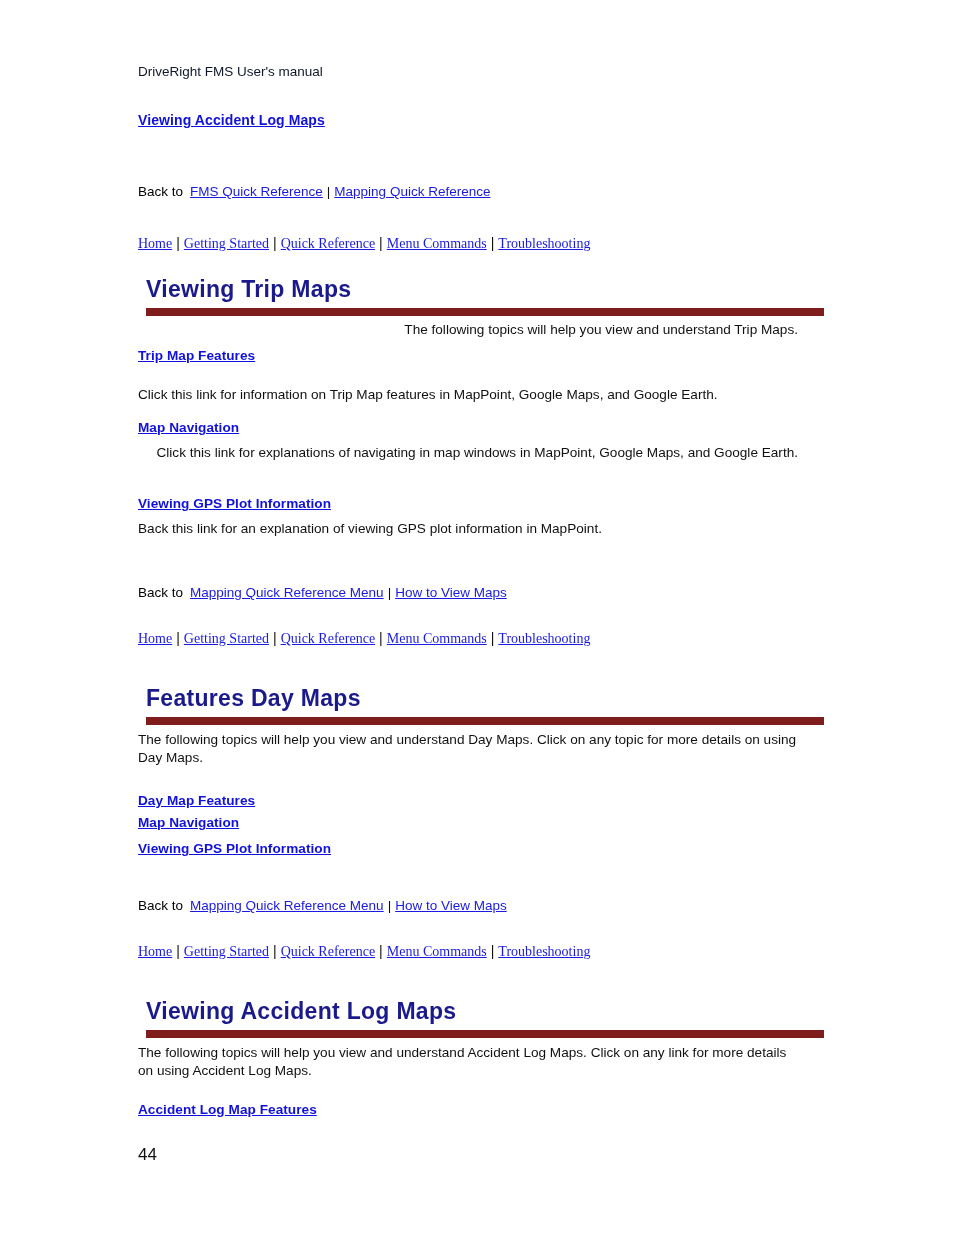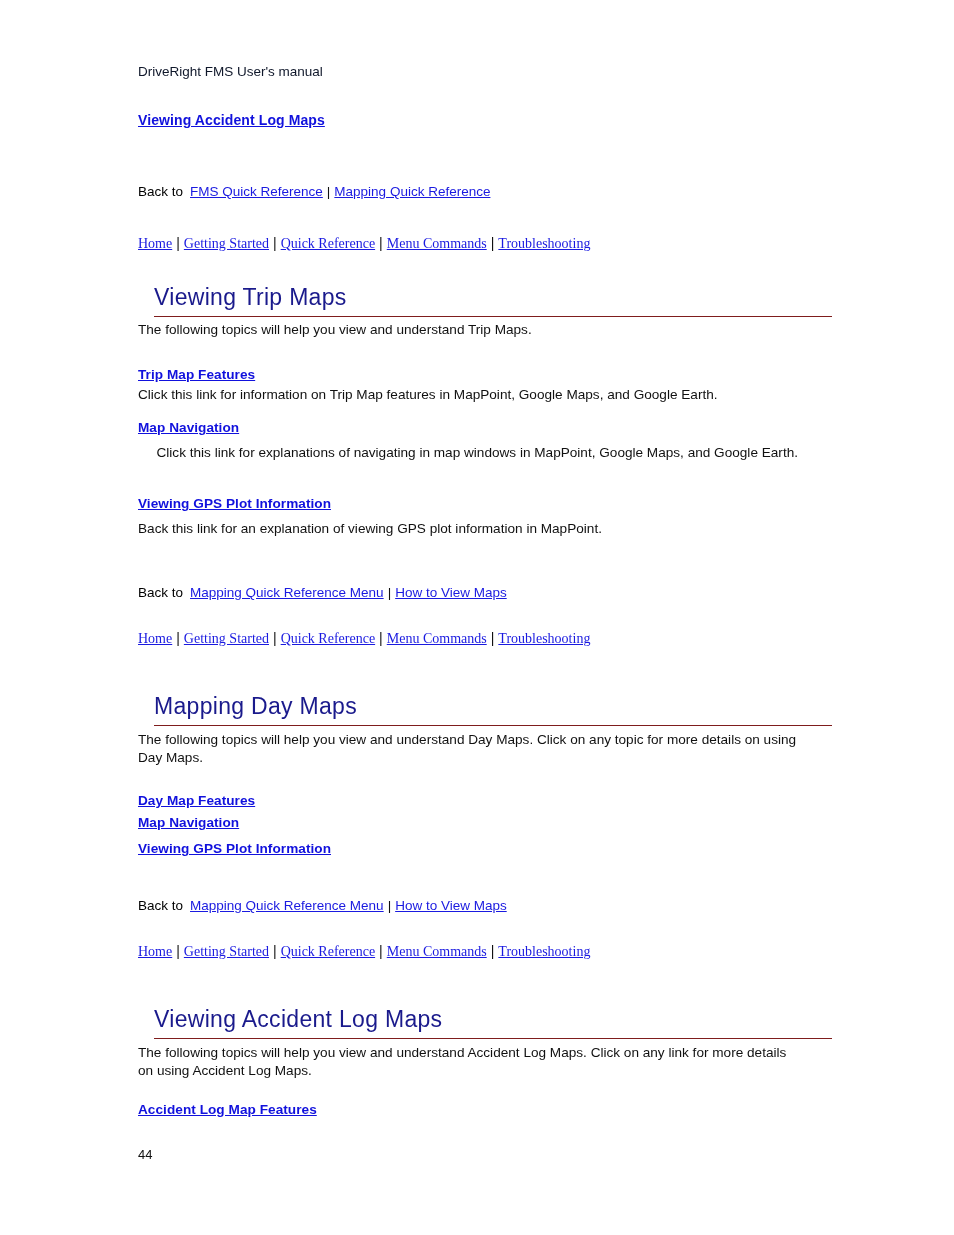--- a/index.html
+++ b/index.html
@@ -85,31 +85,31 @@
     font-family: Liberation Serif, serif;
   }
   .navbar .sep {
     color: #111111;
     padding: 0 4px;
   }
 
   h1.section-title {
     position: absolute;
     left: 0;
-    margin: 16px;
+    margin: 8px;
     padding: 0 0 5px 0;
     font-size: 23px;
     line-height: 27px;
-    font-weight: normal;
+    font-weight: bold;
     color: #1a1a8c;
     letter-spacing: 0.3px;
     white-space: nowrap;
     width: 678px;
     box-sizing: border-box;
-    border-bottom: 1px solid #7f1d1d;
+    border-bottom: 8px solid #7f1d1d;
   }
 
   p.body-text {
     position: absolute;
     left: 0;
     margin: 0;
     font-size: 13.6px;
     line-height: 18px;
     color: #111111;
     width: 660px;
@@ -124,21 +124,21 @@
     color: #1111dd;
     text-decoration: underline;
     white-space: nowrap;
     letter-spacing: 0.05px;
   }
 
   .page-number {
     position: absolute;
     left: 0;
     top: 1146px;
-    font-size: 13px;
+    font-size: 17px;
     line-height: 17px;
     color: #111111;
   }
 </style>
 </head>
 <body>
 
 <div class="page">
   <div class="content">
 
@@ -149,40 +149,40 @@
     <div class="backto" style="top:171px;margin-top:12px;">
       <span class="lbl">Back to</span><span class="gap"></span><a href="#">FMS Quick Reference</a><span class="sep">|</span><a href="#">Mapping Quick Reference</a>
     </div>
 
     <div class="navbar" style="top:234px;">
       <a href="#">Home</a><span class="sep">|</span><a href="#">Getting Started</a><span class="sep">|</span><a href="#">Quick Reference</a><span class="sep">|</span><a href="#">Menu Commands</a><span class="sep">|</span><a href="#">Troubleshooting</a>
     </div>
 
     <h1 class="section-title" style="top:268px;">Viewing Trip Maps</h1>
 
-    <p class="body-text" style="top:321px;">The following topics will help you view and understand Trip Maps.</p>
-
-    <a class="topic-link" href="#" style="top:366px;">Trip Map Features</a>
+    <p class="body-text" style="top:321px;text-align:right;">The following topics will help you view and understand Trip Maps.</p>
+
+    <a class="topic-link" href="#" style="top:347px;">Trip Map Features</a>
     <p class="body-text" style="top:386px;">Click this link for information on Trip Map features in MapPoint, Google Maps, and Google Earth.</p>
 
     <a class="topic-link" href="#" style="top:419px;">Map Navigation</a>
     <p class="body-text" style="top:444px;text-align:right;">Click this link for explanations of navigating in map windows in MapPoint, Google Maps, and Google Earth.</p>
 
     <a class="topic-link" href="#" style="top:495px;">Viewing GPS Plot Information</a>
     <p class="body-text" style="top:520px;">Back this link for an explanation of viewing GPS plot information in MapPoint.</p>
 
     <div class="backto" style="top:584px;">
       <span class="lbl">Back to</span><span class="gap"></span><a href="#">Mapping Quick Reference Menu</a><span class="sep">|</span><a href="#">How to View Maps</a>
     </div>
 
     <div class="navbar" style="top:629px;">
       <a href="#">Home</a><span class="sep">|</span><a href="#">Getting Started</a><span class="sep">|</span><a href="#">Quick Reference</a><span class="sep">|</span><a href="#">Menu Commands</a><span class="sep">|</span><a href="#">Troubleshooting</a>
     </div>
 
-    <h1 class="section-title" style="top:677px;">Mapping Day Maps</h1>
+    <h1 class="section-title" style="top:677px;">Features Day Maps</h1>
 
     <p class="body-text" style="top:731px;">The following topics will help you view and understand Day Maps. Click on any topic for more details on using Day Maps.</p>
 
     <a class="topic-link" href="#" style="top:792px;">Day Map Features</a>
     <a class="topic-link" href="#" style="top:814px;">Map Navigation</a>
     <a class="topic-link" href="#" style="top:840px;">Viewing GPS Plot Information</a>
 
     <div class="backto" style="top:897px;">
       <span class="lbl">Back to</span><span class="gap"></span><a href="#">Mapping Quick Reference Menu</a><span class="sep">|</span><a href="#">How to View Maps</a>
     </div>

